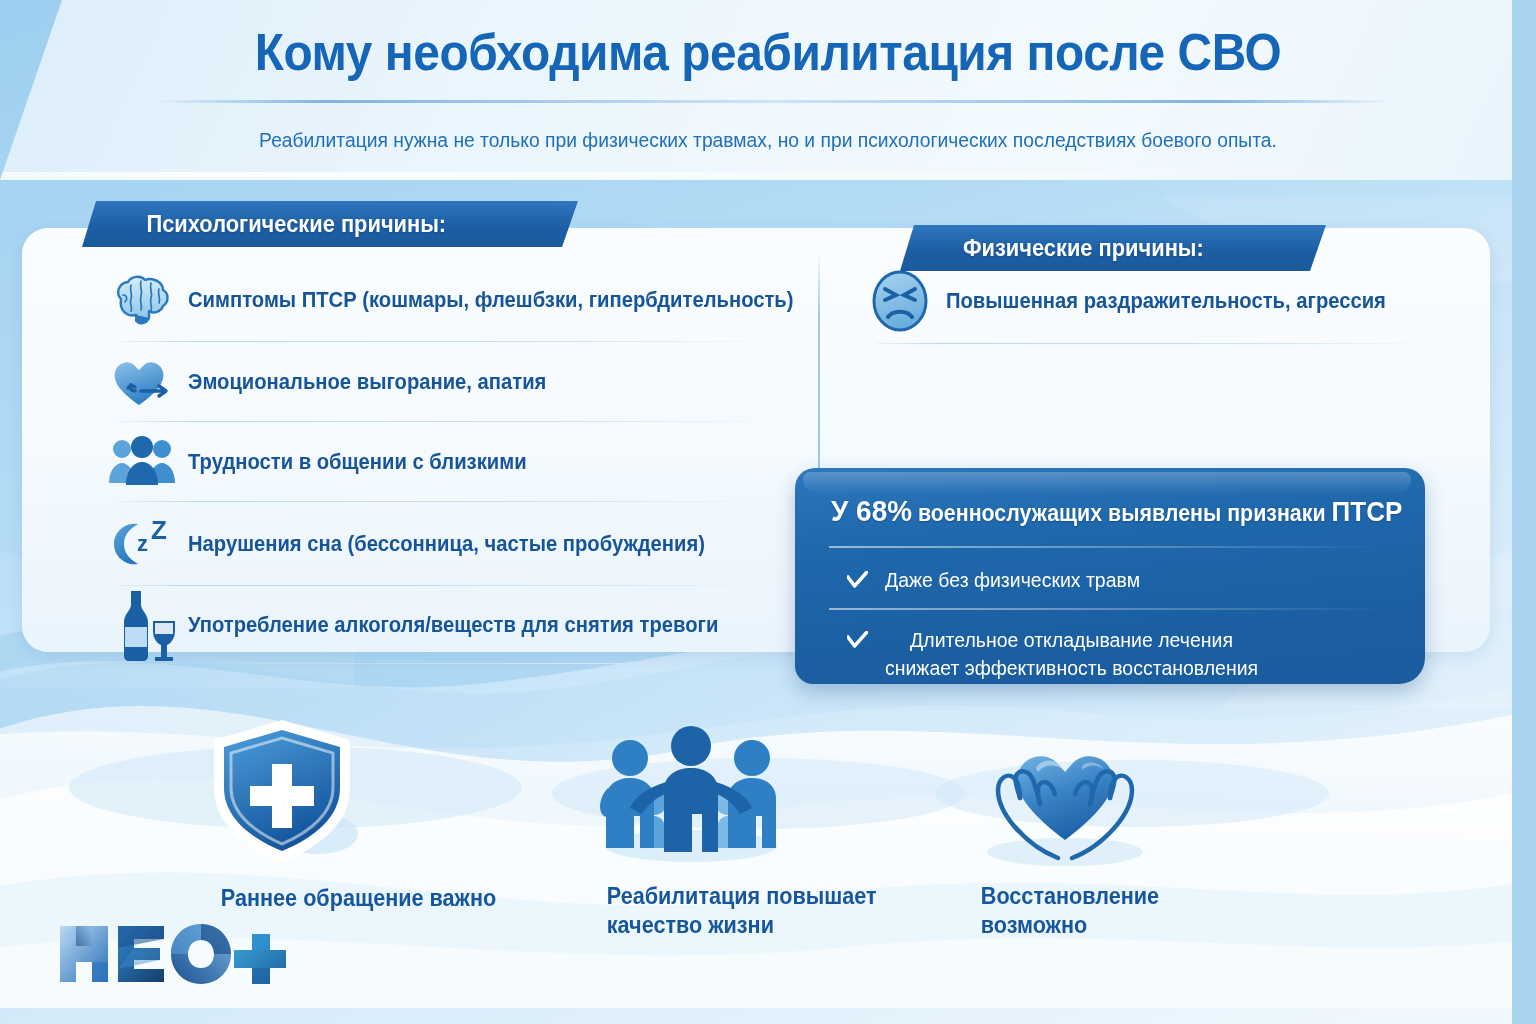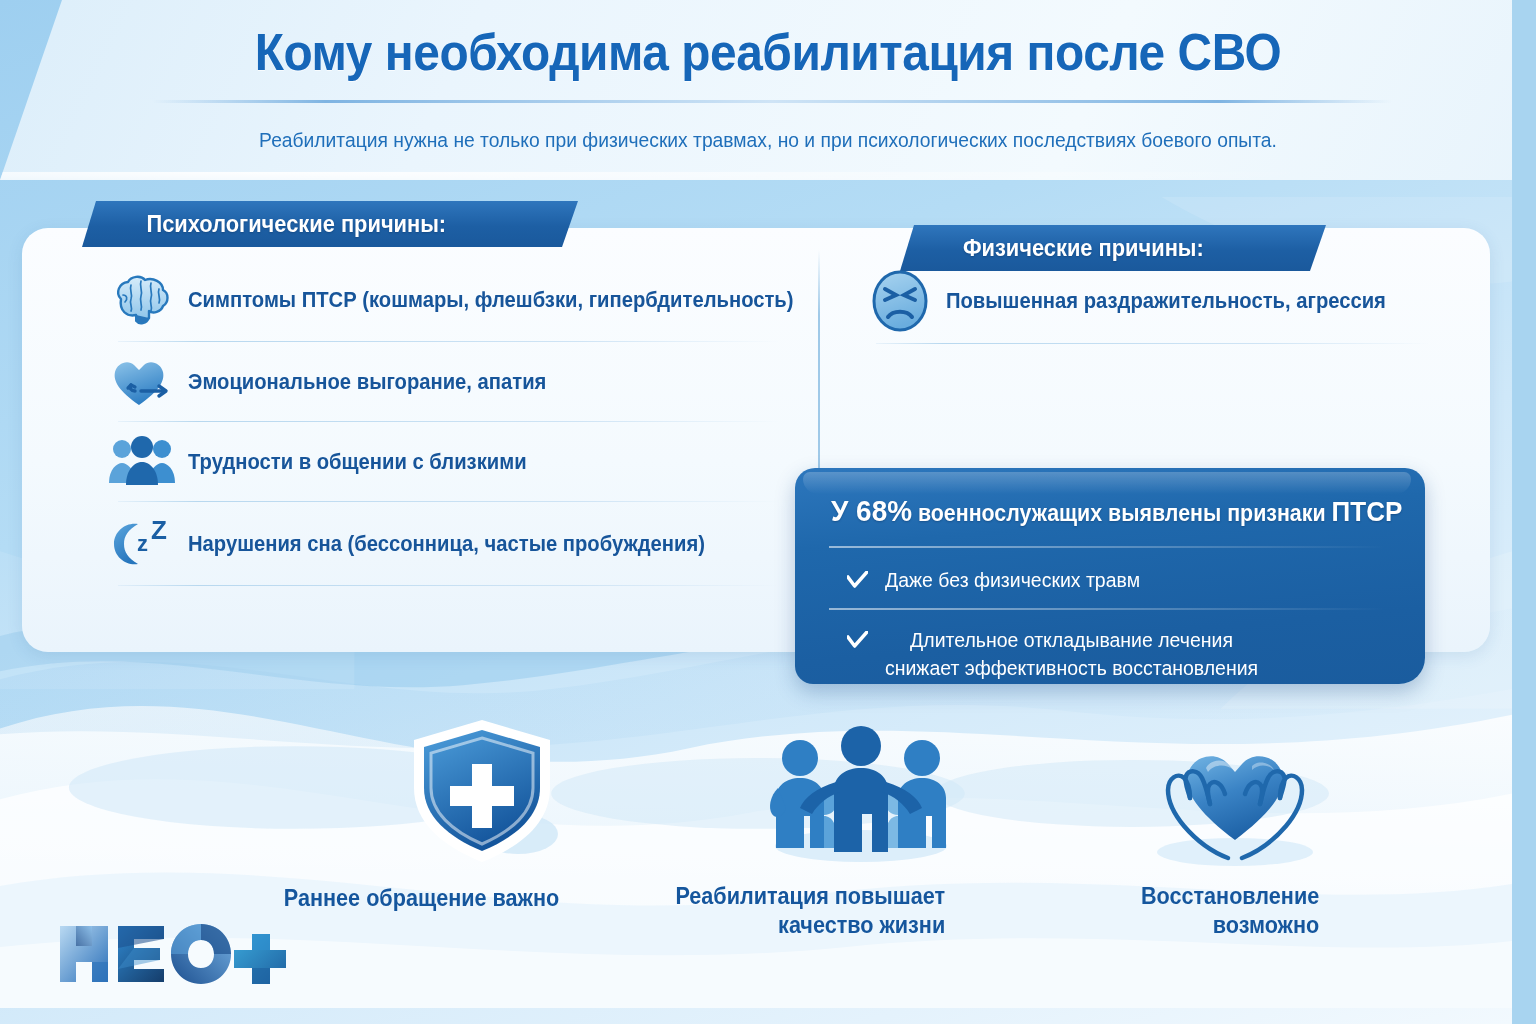--- a/index.html
+++ b/index.html
@@ -117,21 +117,21 @@
     background:linear-gradient(to right,rgba(255,255,255,.55),rgba(255,255,255,.18) 70%,rgba(255,255,255,0));
   }
   .stat-item{
     position:absolute;left:52px;display:flex;align-items:flex-start;gap:18px;
     color:#ffffff;font-size:20.5px;font-weight:500;line-height:1.35;
     transform:scaleX(.95);transform-origin:left top;
   }
   .check{flex:0 0 auto;margin-top:2px;}
 
   
-  .feature{position:absolute;text-align:right;}
+  .feature{position:absolute;text-align:left;}
   .feature .fcap{
     color:#15569d;font-size:23px;font-weight:600;line-height:1.25;
     transform:scaleX(.94);
   }
 
   
   .logo{position:absolute;left:56px;top:918px;width:230px;height:74px;}
 </style>
 </head>
 <body>
@@ -262,20 +262,36 @@
             </defs>
           <path d="M32,9 C20,7 8,16 8,29 C8,42 20,51 32,49 C22,43 18,37 18,29 C18,21 22,15 32,9 Z" fill="url(#mng)"></path>
           <text x="31" y="36" font-family="Liberation Sans, sans-serif" font-size="22" font-weight="bold" fill="#1b5fa4">z</text>
           <text x="45" y="24" font-family="Liberation Sans, sans-serif" font-size="26" font-weight="bold" fill="#1b5fa4">Z</text>
         </svg>
       </div>
       <div class="label">Нарушения сна (бессонница, частые пробуждения)</div>
       <div class="row-sep"></div>
     </div>
 
+    <div class="row" style="height:78px">
+      <div class="ico">
+        <svg width="74" height="76" viewBox="0 0 74 76">
+          <g fill="#1b5fa4">
+            <path d="M26,4 h10 v14 c0,5 7,9 7,17 v34 c0,3 -2,5 -5,5 h-14 c-3,0 -5,-2 -5,-5 V35 c0,-8 7,-12 7,-17 Z"></path>
+          </g>
+          <rect x="20" y="40" width="22" height="20" fill="#bcddf4"></rect>
+          <g fill="#1b5fa4">
+            <path d="M48,34 h22 v10 c0,8 -5,13 -8,14 v12 h6 v4 h-18 v-4 h6 V58 c-3,-1 -8,-6 -8,-14 Z"></path>
+          </g>
+          <rect x="50" y="36" width="18" height="11" fill="#ffffff" opacity=".85"></rect>
+        </svg>
+      </div>
+      <div class="label">Употребление алкоголя/веществ для снятия тревоги</div>
+      <div class="row-sep"></div>
+    </div>
 
   </div>
 
   <div class="list right">
 
     <div class="row" style="height:86px">
       <div class="ico">
         <svg width="70" height="68" viewBox="0 0 70 68">
           <defs>
               <linearGradient id="afg" x1="0" y1="0" x2="0.3" y2="1">

